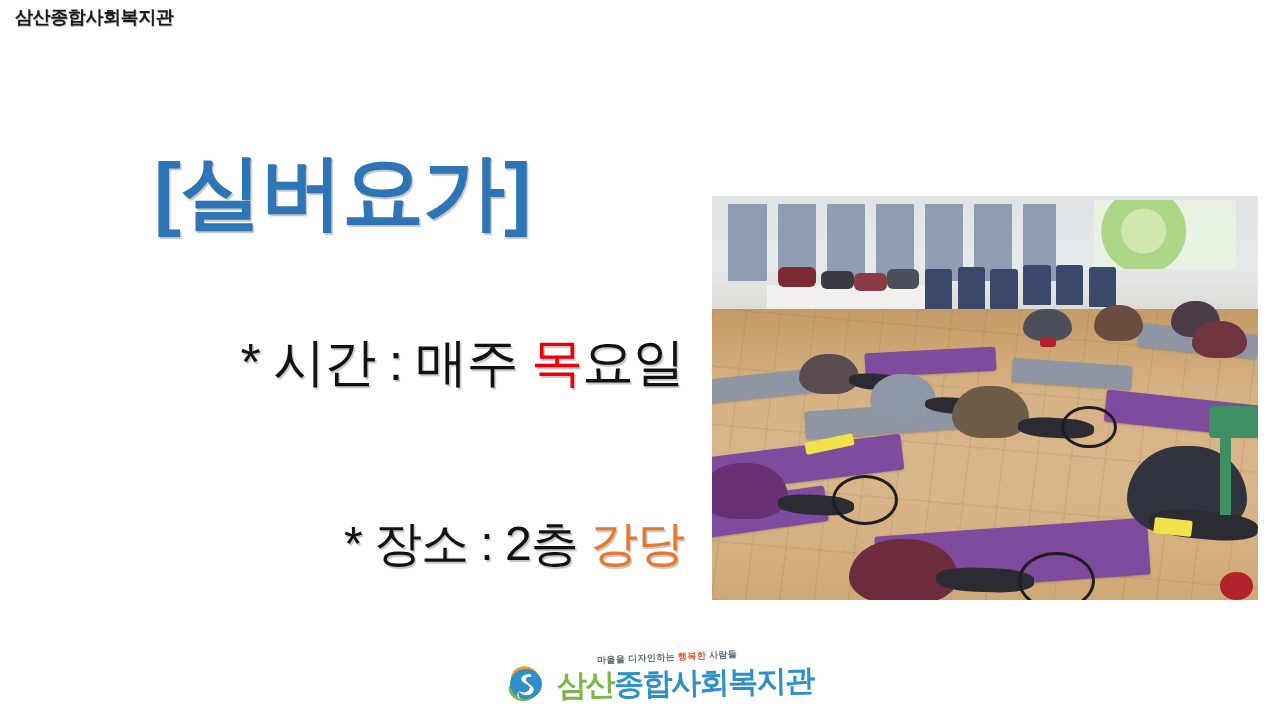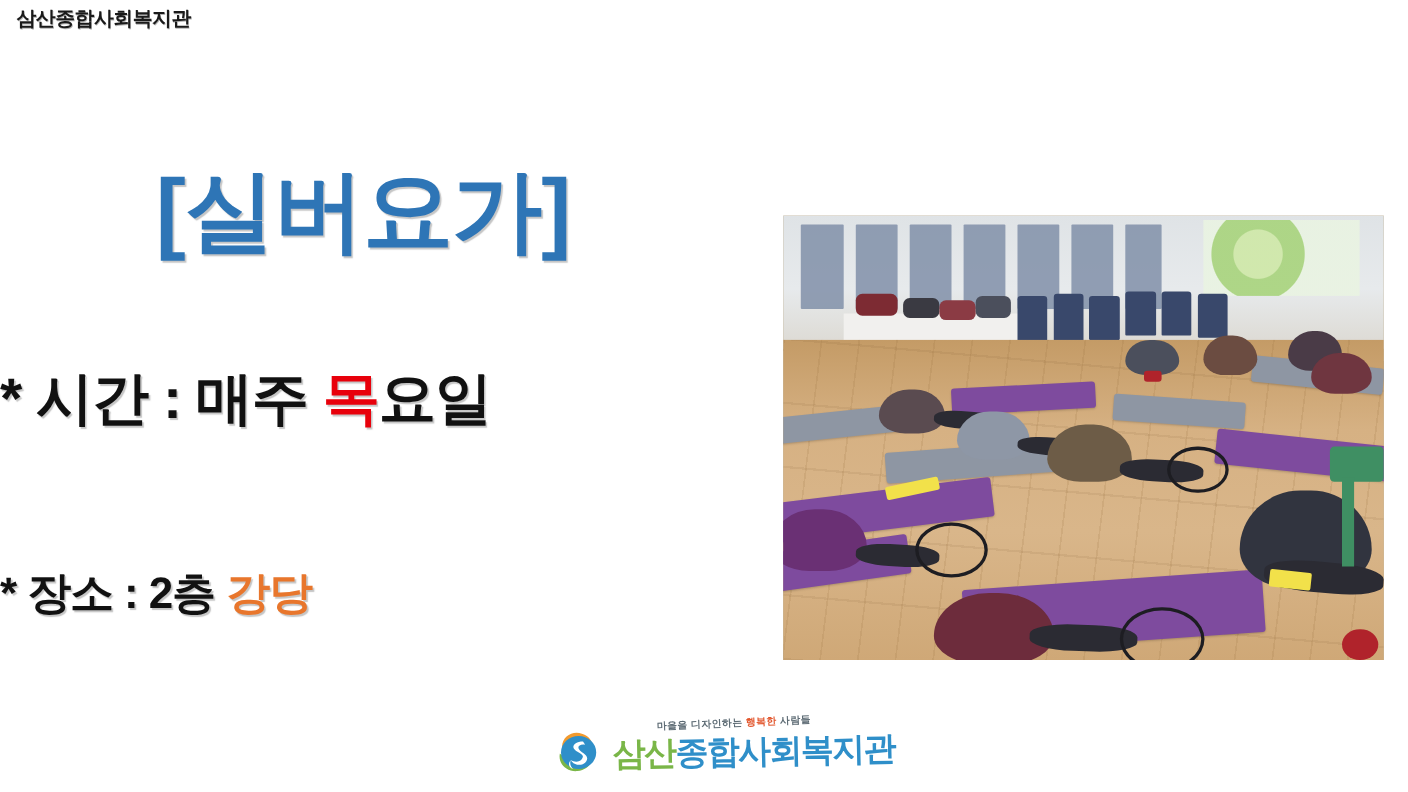--- a/index.html
+++ b/index.html
@@ -32,21 +32,21 @@
     font-size: 18px;
     letter-spacing: -0.4px;
     text-shadow: 0.6px 0.6px 0 rgba(120,120,120,0.55);
   }
   .header .l1 { padding-left: 9px; display: block; white-space: nowrap; }
   .header .l2 { display: block; white-space: nowrap; }
 
   
   .left-col {
     position: absolute;
-    left: 0;
+    left: 12px;
     top: 120px;
     width: 690px;
     height: 520px;
   }
 
   .big-title {
     position: absolute;
     left: 0; top: 18px;
     width: 660px;
     text-align: center;
@@ -54,30 +54,31 @@
     font-weight: bold;
     color: #2E75B6;
     letter-spacing: -1px;
     white-space: nowrap;
     text-shadow: 1.5px 1.5px 1px rgba(150,150,150,0.55);
   }
 
   .line {
     position: absolute;
     width: 660px;
-    text-align: left;
-    font-weight: bold;
+    text-align: right;
+    font-weight: normal;
     white-space: nowrap;
     letter-spacing: -1px;
     color: #111111;
     text-shadow: 1.5px 1.5px 1px rgba(140,140,140,0.5);
+    margin-left: 12px;
   }
   .line-time   { top: 208px; font-size: 52px; }
   .line-hours  { top: 275px; font-size: 49px; }
-  .line-place  { top: 392px; font-size: 40px; }
+  .line-place  { top: 392px; font-size: 48px; }
 
   .red   { color: #E8000B; }
   .lblue { color: #6096DA; }
   .orange{ color: #E8762C; }
 
   
   .photo-frame {
     position: absolute;
     left: 712px;
     top: 196px;

